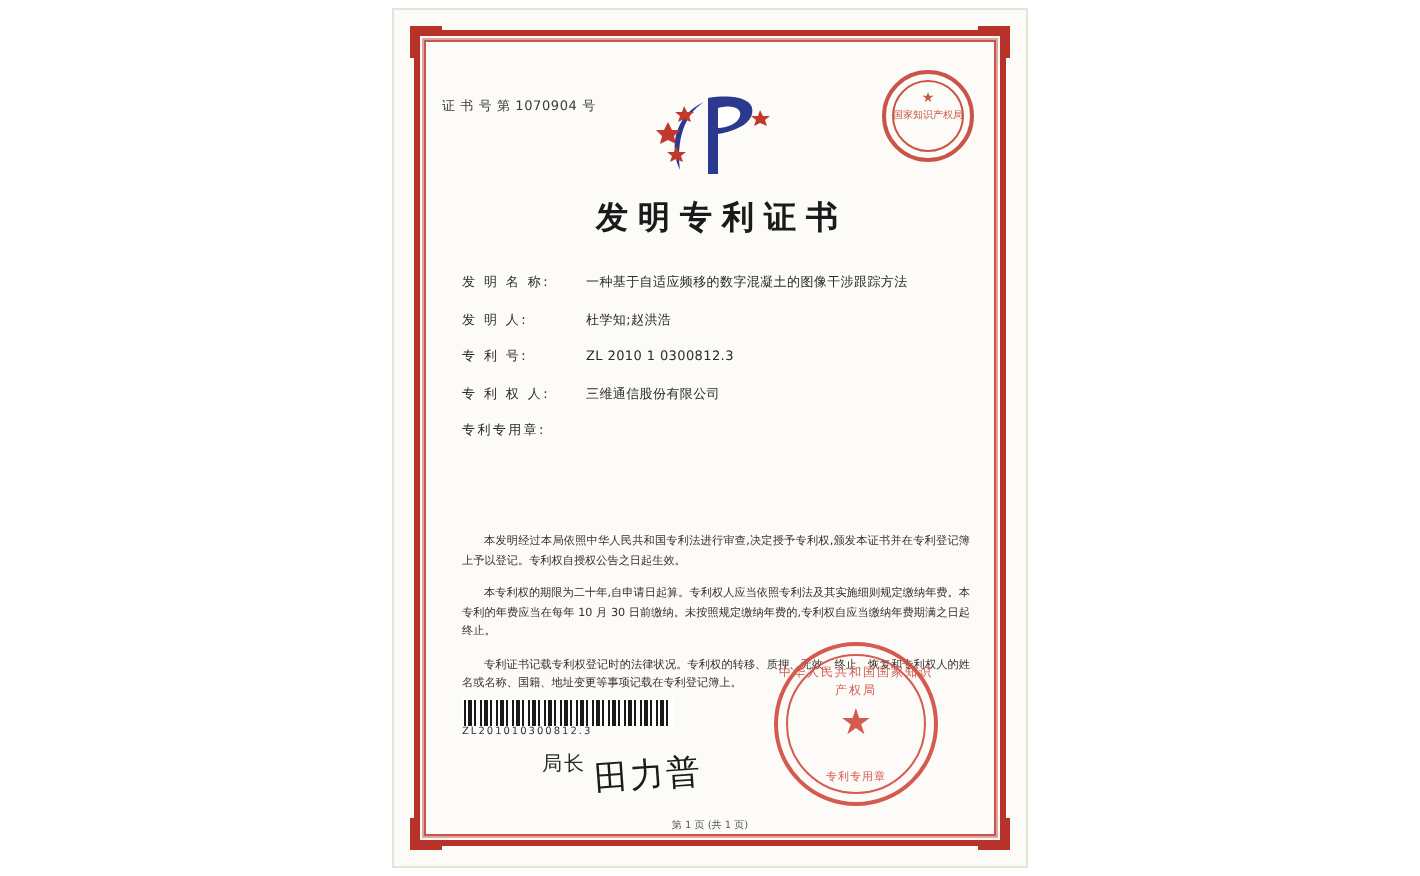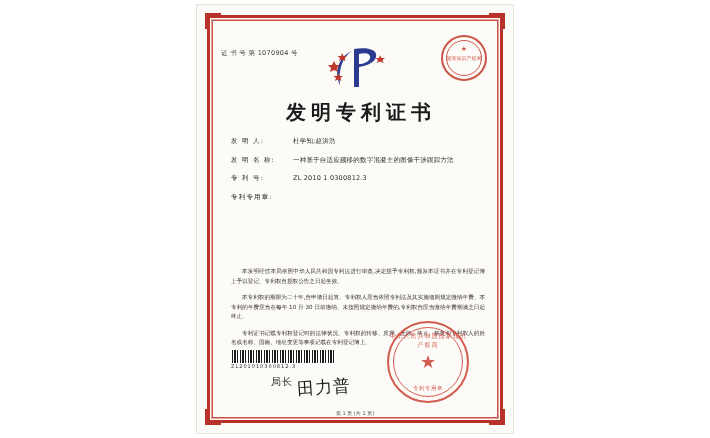--- a/index.html
+++ b/index.html
@@ -125,21 +125,21 @@
     height: 46px;
   }
   .logo svg { display: block; }
 
   .cert-title {
     position: absolute;
     left: 12px;
     right: 0;
     top: 94px;
     text-align: center;
-    font-size: 20px;
+    font-size: 16px;
     letter-spacing: 5px;
     color: #1a1a1a;
     font-family: "DejaVu Serif", serif;
     font-weight: bold;
   }
 
   
   .fields {
     position: absolute;
     left: 34px;
@@ -317,30 +317,34 @@
           <polygon points="24,28 25.5,31 29,31 26.5,33 27.5,36 24,34.5 21,36 22,33 19.5,31 23,31" fill="#c0392b"></polygon>
           <polygon points="66,10 67.5,13 71,13 68.5,15 69.5,18 66,16.5 63,18 64,15 61.5,13 65,13" fill="#c0392b"></polygon>
         </g>
       </svg>
     </div>
 
     <div class="cert-title">发明专利证书</div>
 
     <div class="fields">
       <div class="field-row">
+        <span class="field-label">发 明 名 称:</span>
+        <span class="field-value">一种基于自适应频移的数字混凝土的图像干涉跟踪方法</span>
+      </div>
+      <div class="field-row">
         <span class="field-label">发 明 人:</span>
         <span class="field-value">杜学知;赵洪浩</span>
       </div>
       <div class="field-row">
-        <span class="field-label">发 明 名 称:</span>
-        <span class="field-value">一种基于自适应频移的数字混凝土的图像干涉跟踪方法</span>
-      </div>
-      <div class="field-row">
         <span class="field-label">专 利 号:</span>
         <span class="field-value">ZL 2010 1 0300812.3</span>
+      </div>
+      <div class="field-row">
+        <span class="field-label">专 利 权 人:</span>
+        <span class="field-value">三维通信股份有限公司</span>
       </div>
       <div class="field-row">
         <span class="field-label">专利专用章:</span>
       </div>
     </div>
 
     <div class="body-text">
       <p>本发明经过本局依照中华人民共和国专利法进行审查,决定授予专利权,颁发本证书并在专利登记簿上予以登记。专利权自授权公告之日起生效。</p>
       <p>本专利权的期限为二十年,自申请日起算。专利权人应当依照专利法及其实施细则规定缴纳年费。本专利的年费应当在每年 10 月 30 日前缴纳。未按照规定缴纳年费的,专利权自应当缴纳年费期满之日起终止。</p>
       <p>专利证书记载专利权登记时的法律状况。专利权的转移、质押、无效、终止、恢复和专利权人的姓名或名称、国籍、地址变更等事项记载在专利登记簿上。</p>

